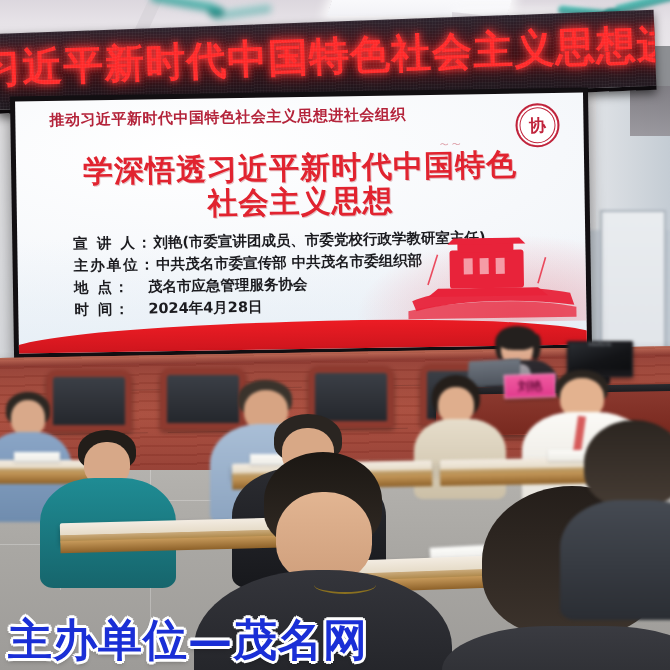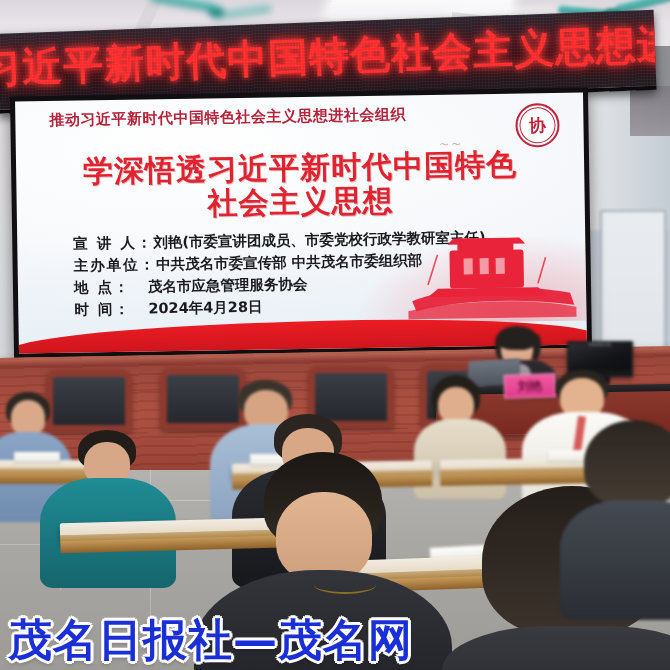--- a/index.html
+++ b/index.html
@@ -572,15 +572,15 @@
   <div class="person" style="left:452px; top:486px; width:250px; height:200px;">
     <div class="hair" style="left:30px; top:0; width:180px; height:150px; background:linear-gradient(180deg,#241e1a,#3c332c); border-radius:52% 52% 42% 42%;"></div>
     <div class="torso" style="left:-10px; top:140px; width:270px; height:110px; background:linear-gradient(180deg,#3a3b41,#232428); border-radius:40% 40% 4% 4%;"></div>
   </div>
 
   <div class="person blurry" style="left:560px; top:420px; width:130px; height:180px;">
     <div class="hair" style="left:24px; top:0; width:100px; height:86px; background:linear-gradient(180deg,#2b2520,#453b33); border-radius:52% 52% 40% 40%;"></div>
     <div class="torso" style="left:0px; top:80px; width:150px; height:120px; background:linear-gradient(180deg,#454a52,#2a2d33);"></div>
   </div>
 
-  <div class="watermark">茂名日报社—茂名网</div>
+  <div class="watermark">主办单位—茂名网</div>
 
 </div>
 
 </body></html>

